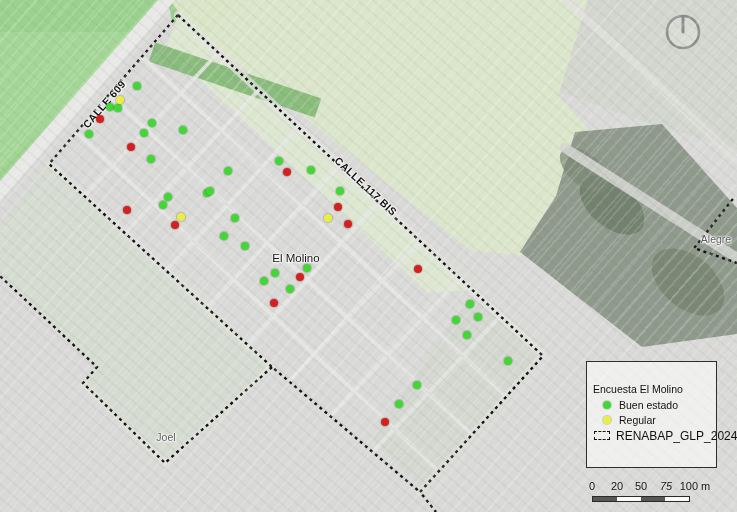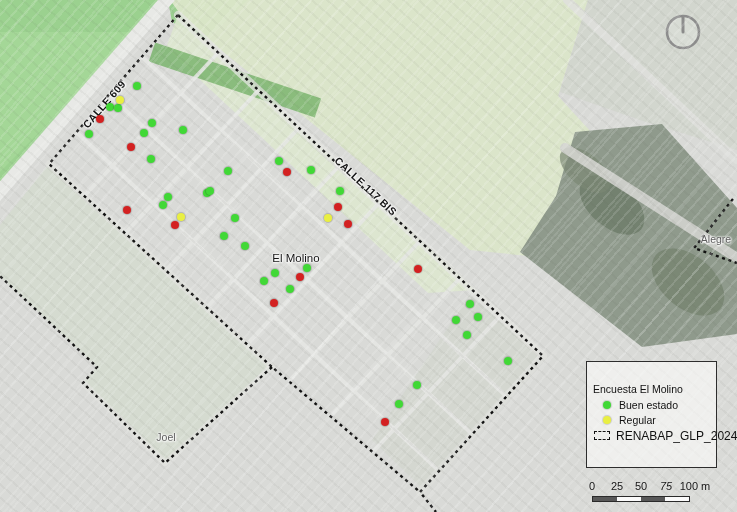--- a/index.html
+++ b/index.html
@@ -188,21 +188,21 @@
       <div id="renabap-row">
         <span id="renabap-swatch"></span>
         <span>RENABAP_GLP_2024</span>
       </div>
     </div>
   </div>
 
   <div id="scalebar">
     <div id="scale-labels">
         <span class="scale-label" style="left: 592px; top: 480px;">0</span>
-        <span class="scale-label" style="left: 617px; top: 480px;">25</span>
+        <span class="scale-label" style="left: 617px; top: 480px;">20</span>
         <span class="scale-label" style="left: 641px; top: 480px;">50</span>
         <span class="scale-label" style="left: 666px; top: 480px; font-style: italic;">75</span>
         <span class="scale-label" style="left: 695px; top: 480px;">100 m</span>
       </div>
     <div id="scalebar-bar"></div>
   </div>
 
 </div>
 
 </body></html>

